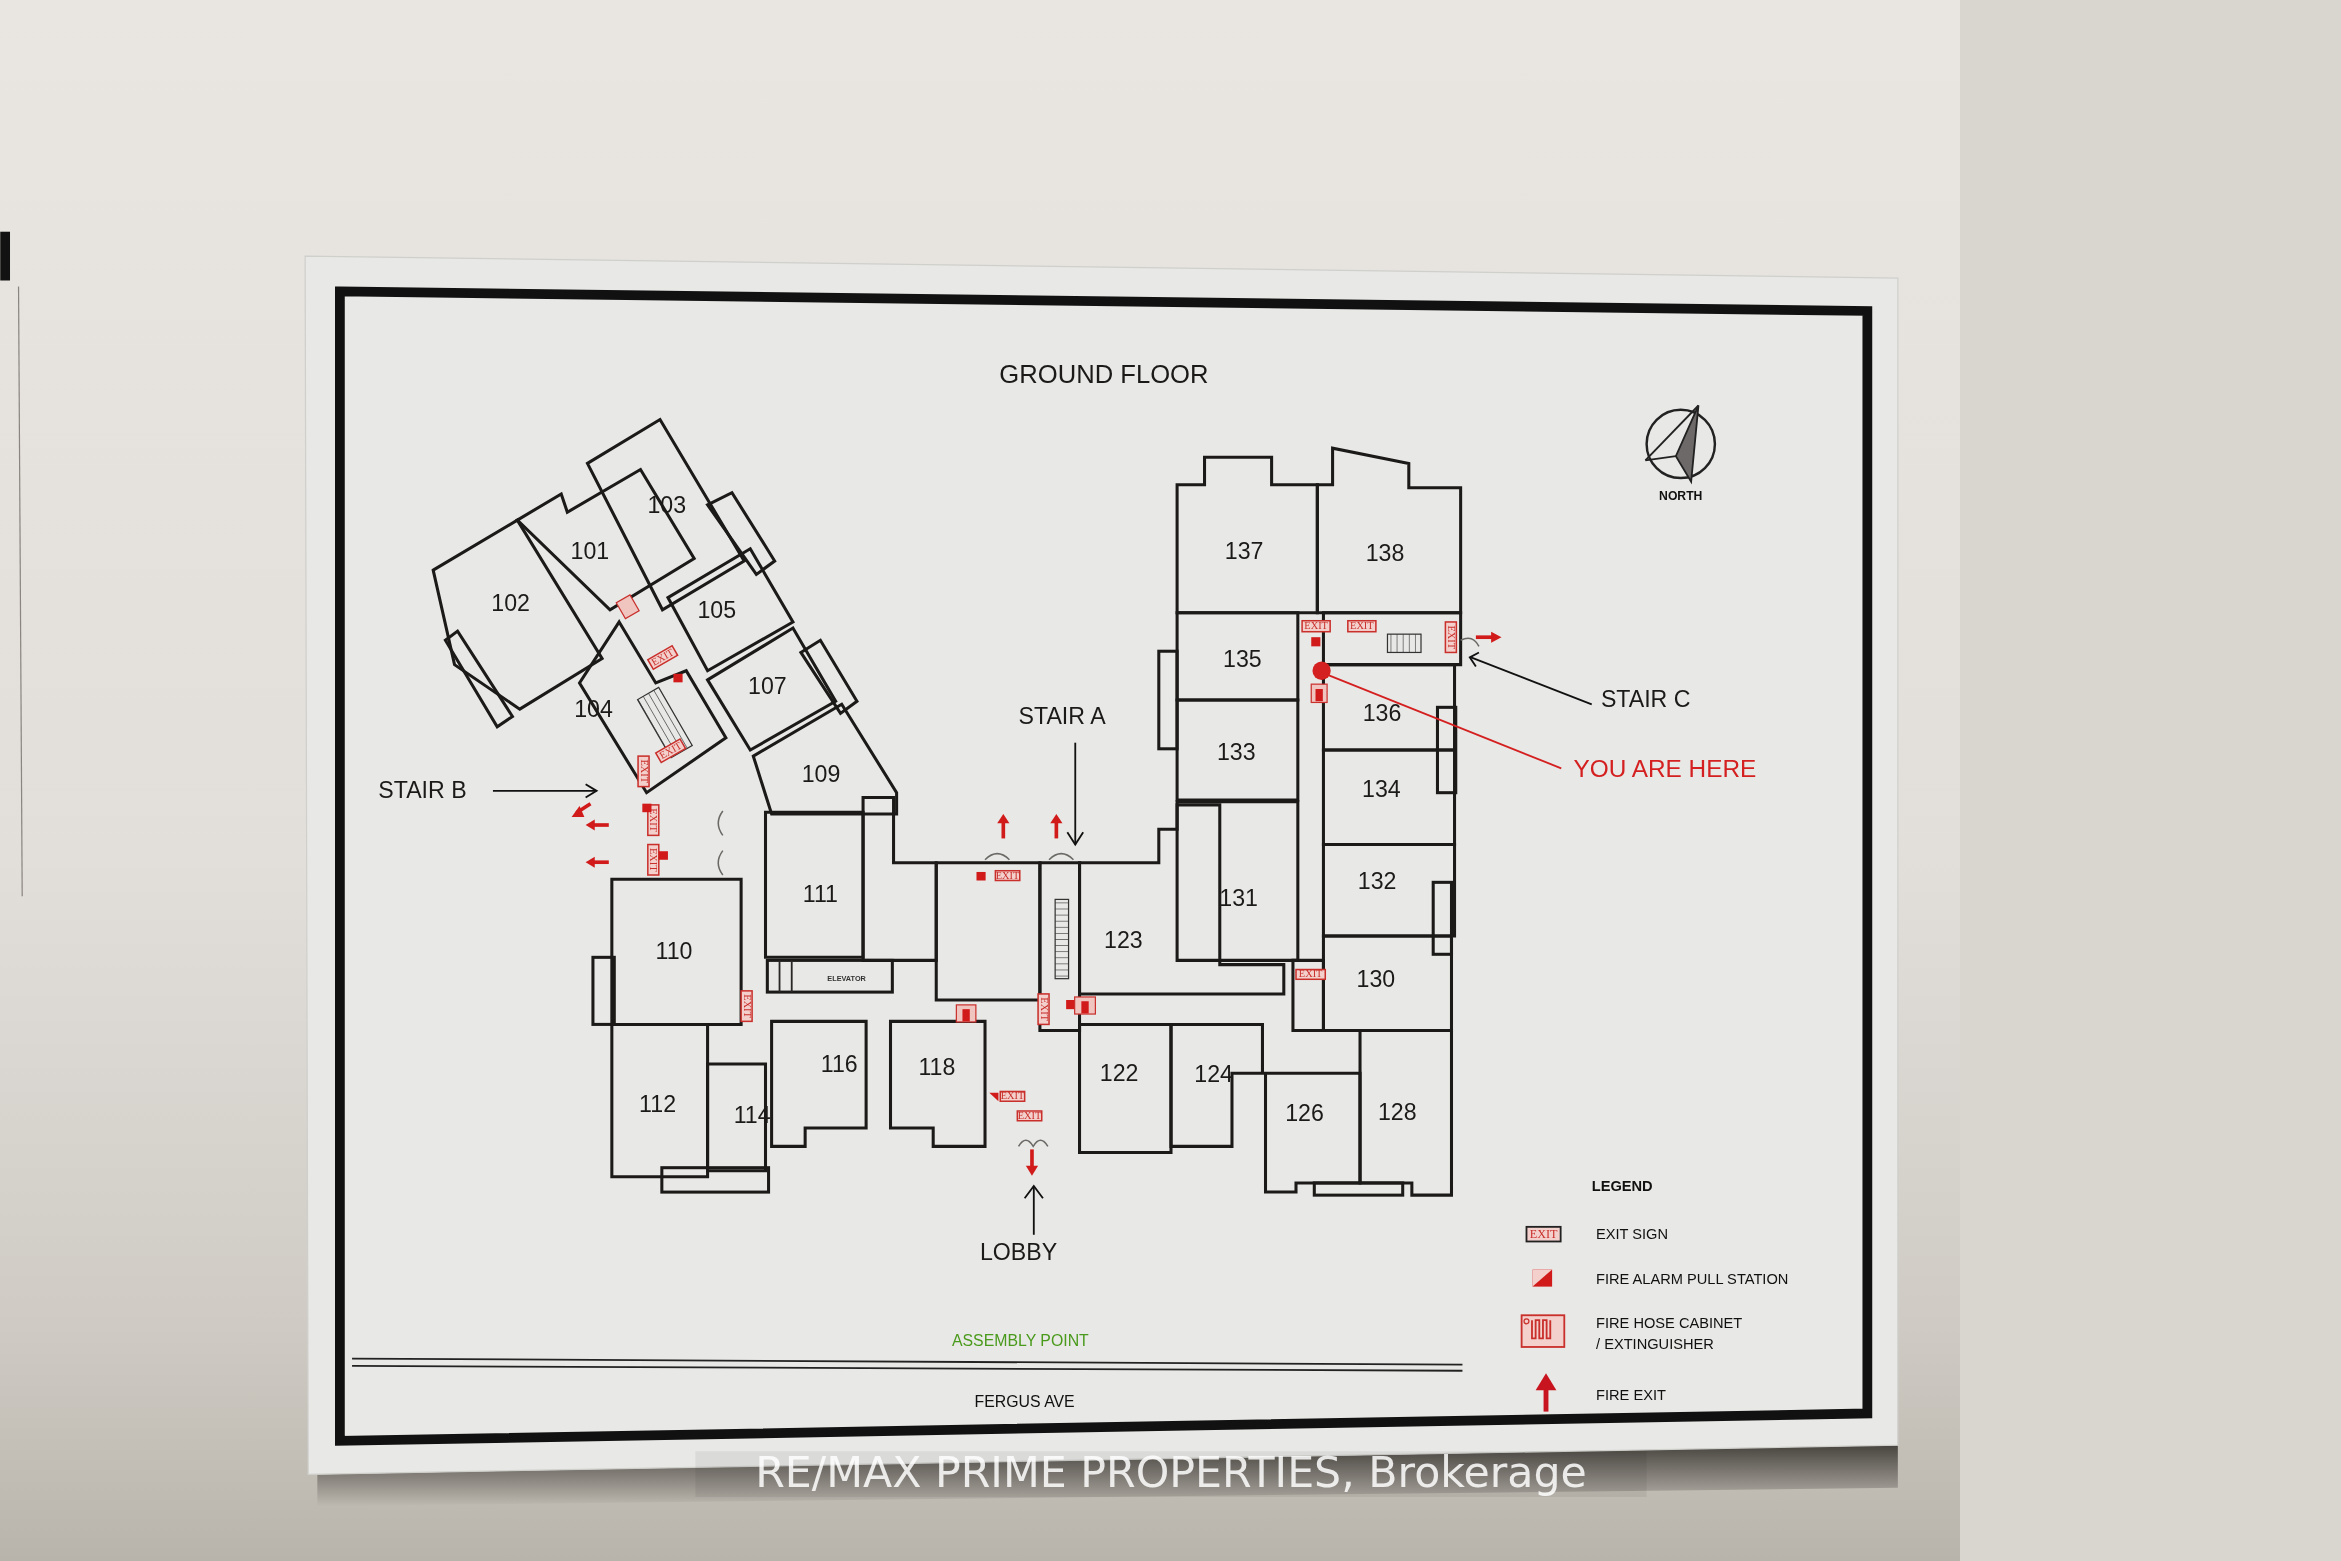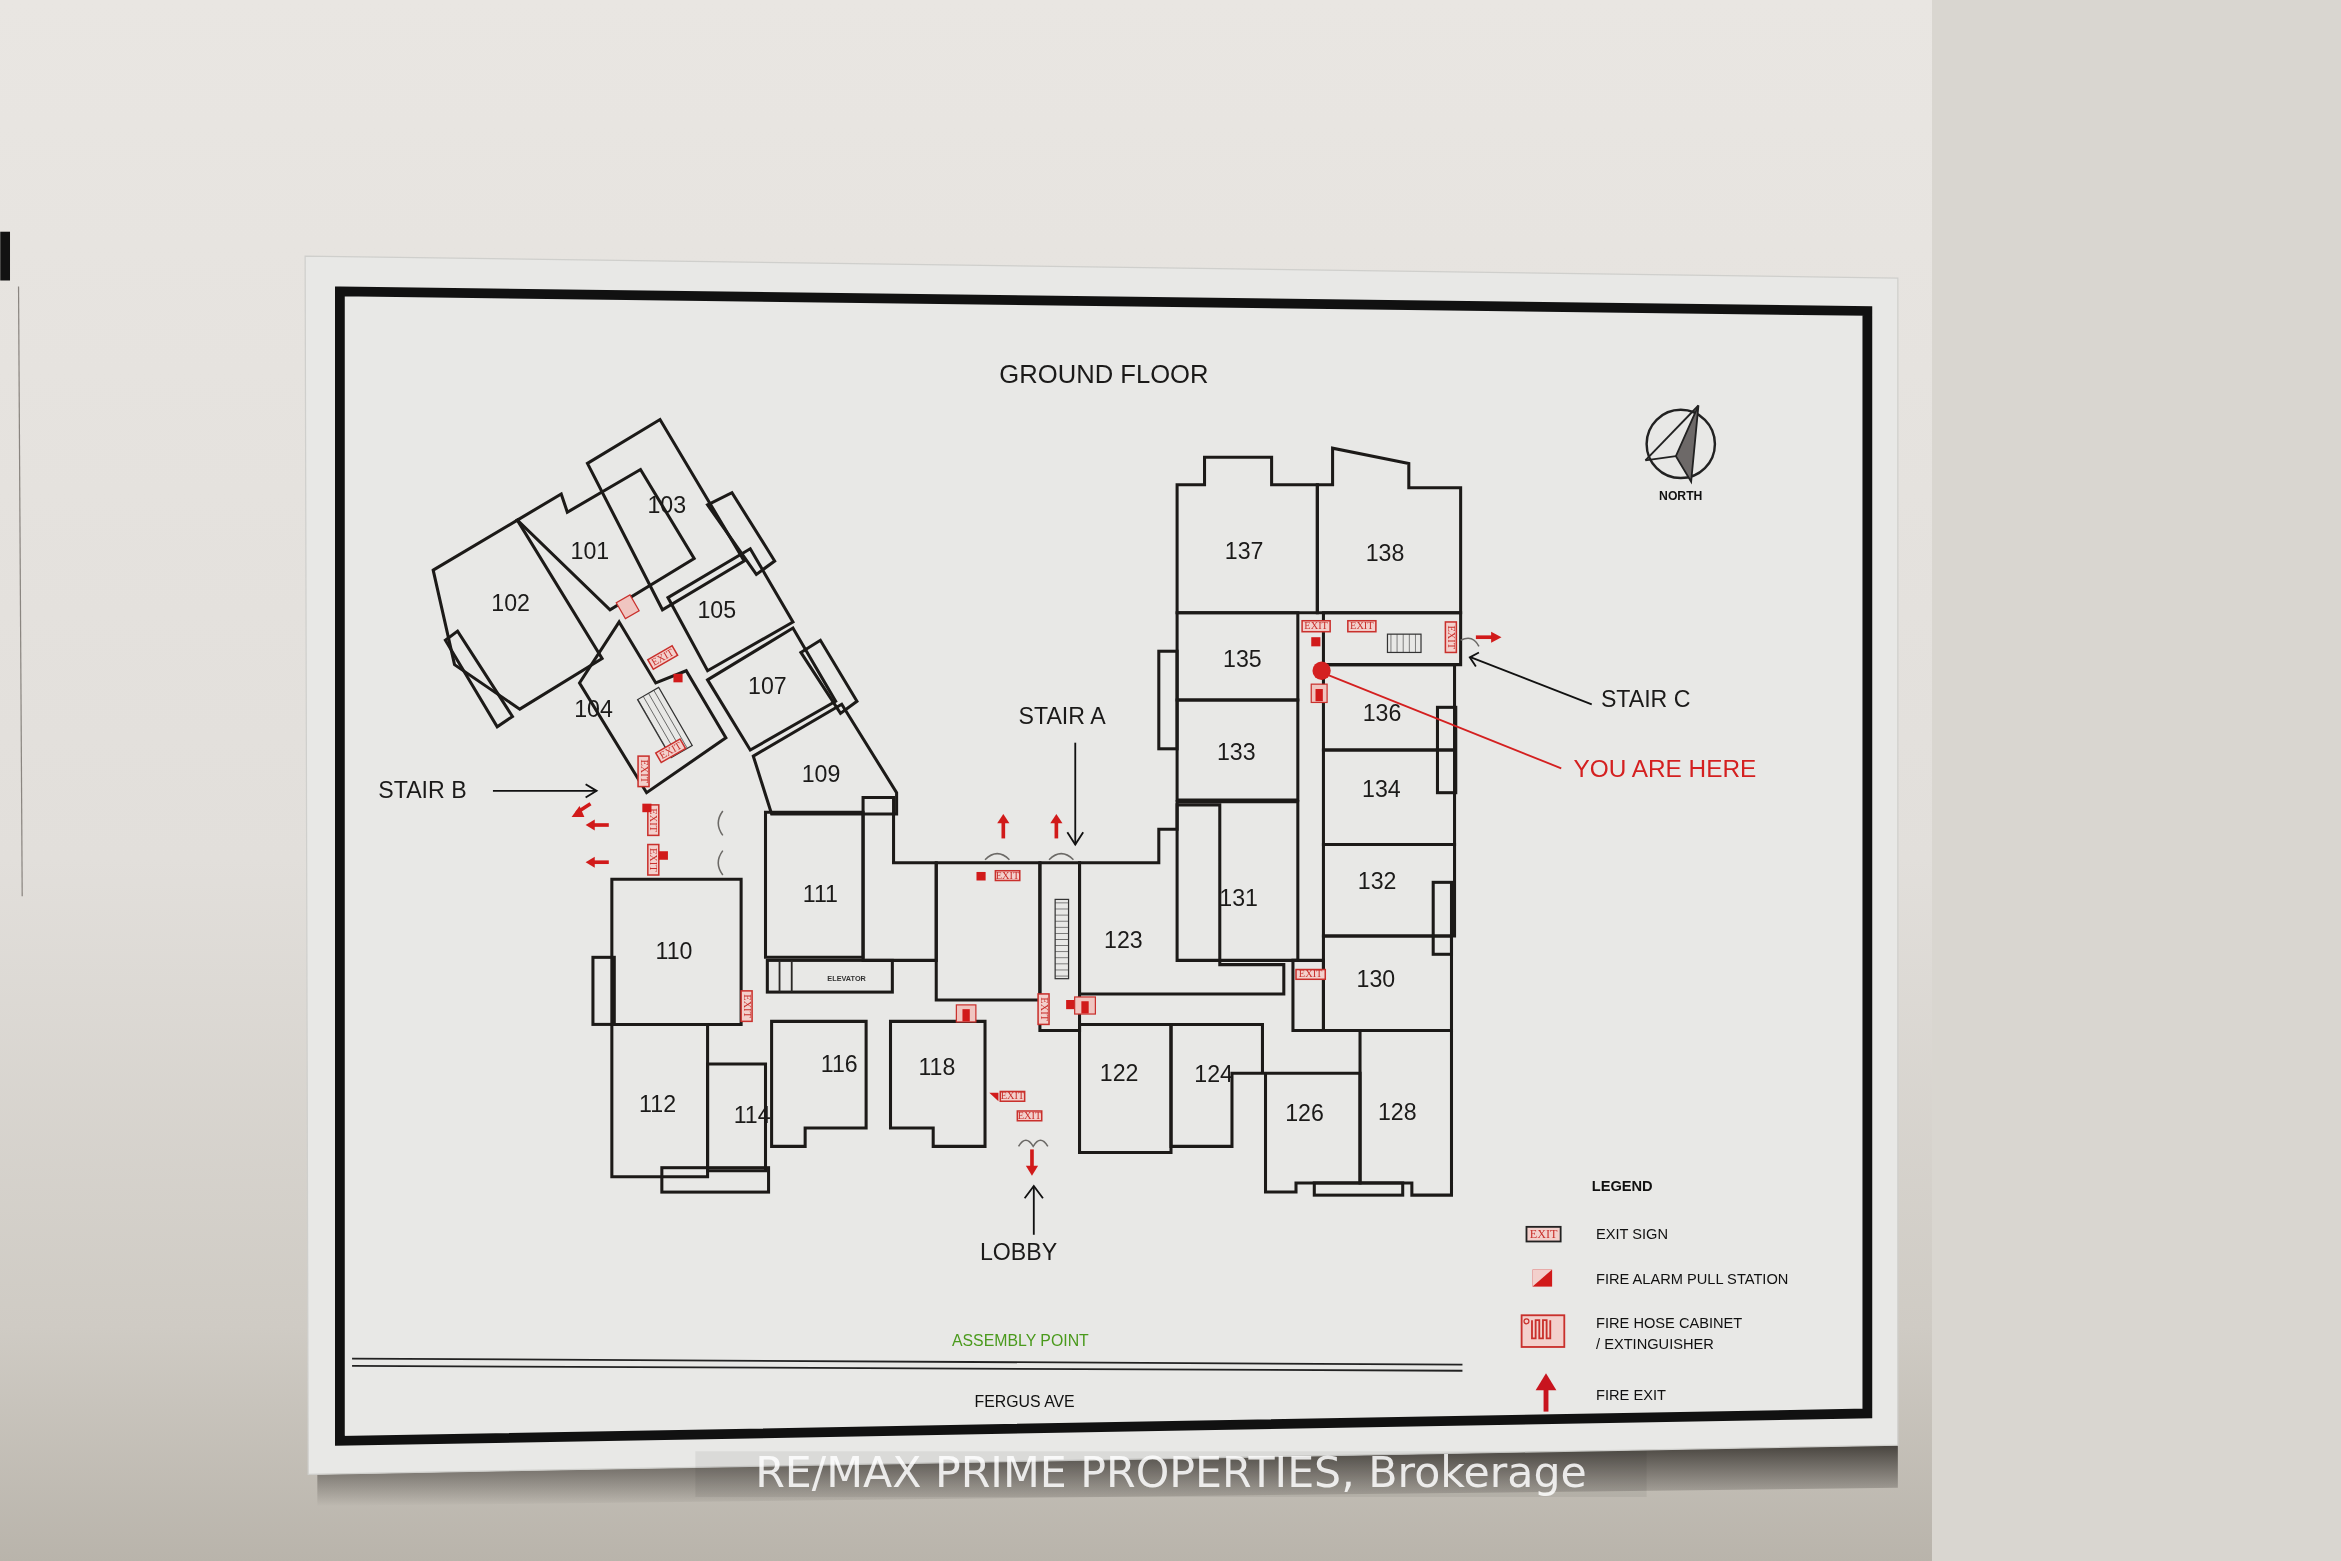--- a/index.html
+++ b/index.html
@@ -2,21 +2,21 @@
 <html style="font-size:9.8px"><head>
 <meta charset="utf-8">
 <style>
   html, body { margin: 0; padding: 0; }
   body {
     width: 2342px; height: 1561px; overflow: hidden;
     background: #d9d6d0;
     font-family: "Liberation Sans", sans-serif;
   }
   .scene { position: relative; width: 1932px; height: 1561px;
-    background: linear-gradient(180deg, #e9e6e2 0%, #e2dfdb 55%, #cfcbc4 85%, #b9b4ab 100%); }
+    background: linear-gradient(180deg, #e9e6e2 0%, #e2dfdb 55%, #cfcbc4 85%, #b9b4ab 100%); padding-left: 28px; }
   svg { position: absolute; left: 0; top: 0; }
   .wall { fill: none; stroke: #1c1a18; stroke-width: 5; stroke-linejoin: miter; }
   .thin { fill: none; stroke: #2a2826; stroke-width: 3; }
   .door { fill: none; stroke: #6b6966; stroke-width: 2.5; }
   .room-num { font-family: "Liberation Sans", sans-serif; font-size: 38px; fill: #1b1a19; text-anchor: middle; }
   .label { font-family: "Liberation Sans", sans-serif; font-size: 38px; fill: #1b1a19; }
   .red { fill: #d11a1a; }
   .exitbox { fill: #f3d0cc; stroke: #c9302c; stroke-width: 2.5; }
   .exittext { font-family: "Liberation Serif", serif; font-size: 17px; fill: #c9302c; text-anchor: middle; }
   .legend-text { font-family: "Liberation Sans", sans-serif; font-size: 24px; fill: #111; }

